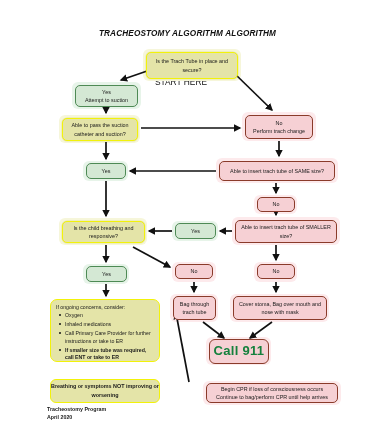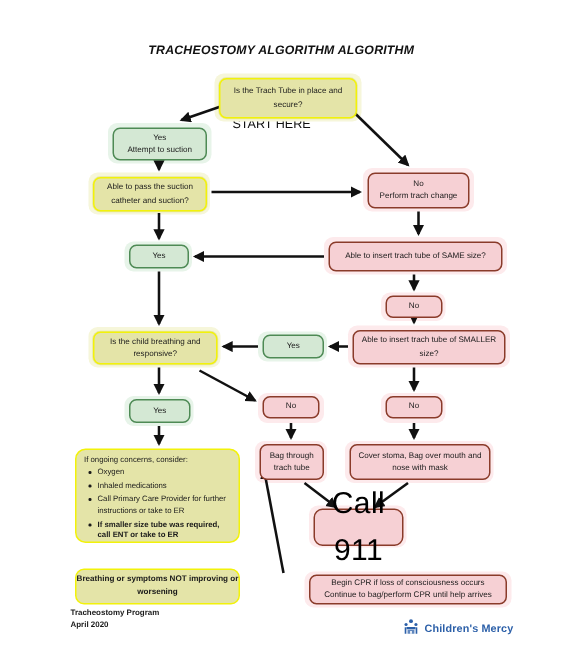--- a/index.html
+++ b/index.html
@@ -72,21 +72,21 @@
   .bulletbox .lead{margin:0 0 2px 0;}
   .bulletbox ul{margin:0;padding-left:9px;list-style:none;}
   .bulletbox li{position:relative;margin-bottom:1.6px;line-height:1.45;}
   .bulletbox li:before{
     content:"";position:absolute;left:-6px;top:1.8px;
     width:1.8px;height:1.8px;background:#1a1a1a;border-radius:50%;
   }
   .bulletbox li.bold{font-weight:bold;}
 
   .call911{
-    font-size:20px;font-weight:normal;letter-spacing:.3px;color:#000000;
+    font-size:13px;font-weight:bold;letter-spacing:.3px;color:#15803d;
     border-width:1.8px;border-radius:6px;
   }
 
   .warnbox{
     position:absolute;box-sizing:border-box;
     background:#e4e4a8;border:1.6px solid #f2f20a;border-radius:6px;
     display:flex;align-items:center;justify-content:center;text-align:center;
     font-size:5.4px;font-weight:bold;color:#1a1a1a;line-height:1.6;
     z-index:3;
   }
@@ -230,29 +230,14 @@
     </ul>
   </div>
 
   <div class="warnbox" style="left:50px;top:379px;width:110px;height:24px;">Breathing or symptoms NOT improving or worsening</div>
 
   <div class="footer">
     <div>Tracheostomy Program</div>
     <div>April 2020</div>
   </div>
 
-  <div class="brand">
-    <svg width="12" height="12" viewBox="0 0 24 24">
-      <g fill="#2b5fa8">
-        <circle cx="12" cy="4.2" r="2.6"></circle>
-        <circle cx="5.4" cy="8.6" r="2.1"></circle>
-        <circle cx="18.6" cy="8.6" r="2.1"></circle>
-        <path d="M6 12h12v3H6z"></path>
-        <path d="M3.6 12.4h2.2v8.6H3.6z"></path>
-        <path d="M18.2 12.4h2.2v8.6h-2.2z"></path>
-        <path d="M7.4 15.6h9.2v5.4H7.4z" opacity=".75"></path>
-        <path d="M10.9 17.2h2.2v3.8h-2.2z" fill="#ffffff"></path>
-      </g>
-    </svg>
-    <span class="brand-txt">Children's Mercy</span>
-  </div>
 
 </div>
 
 </body></html>

